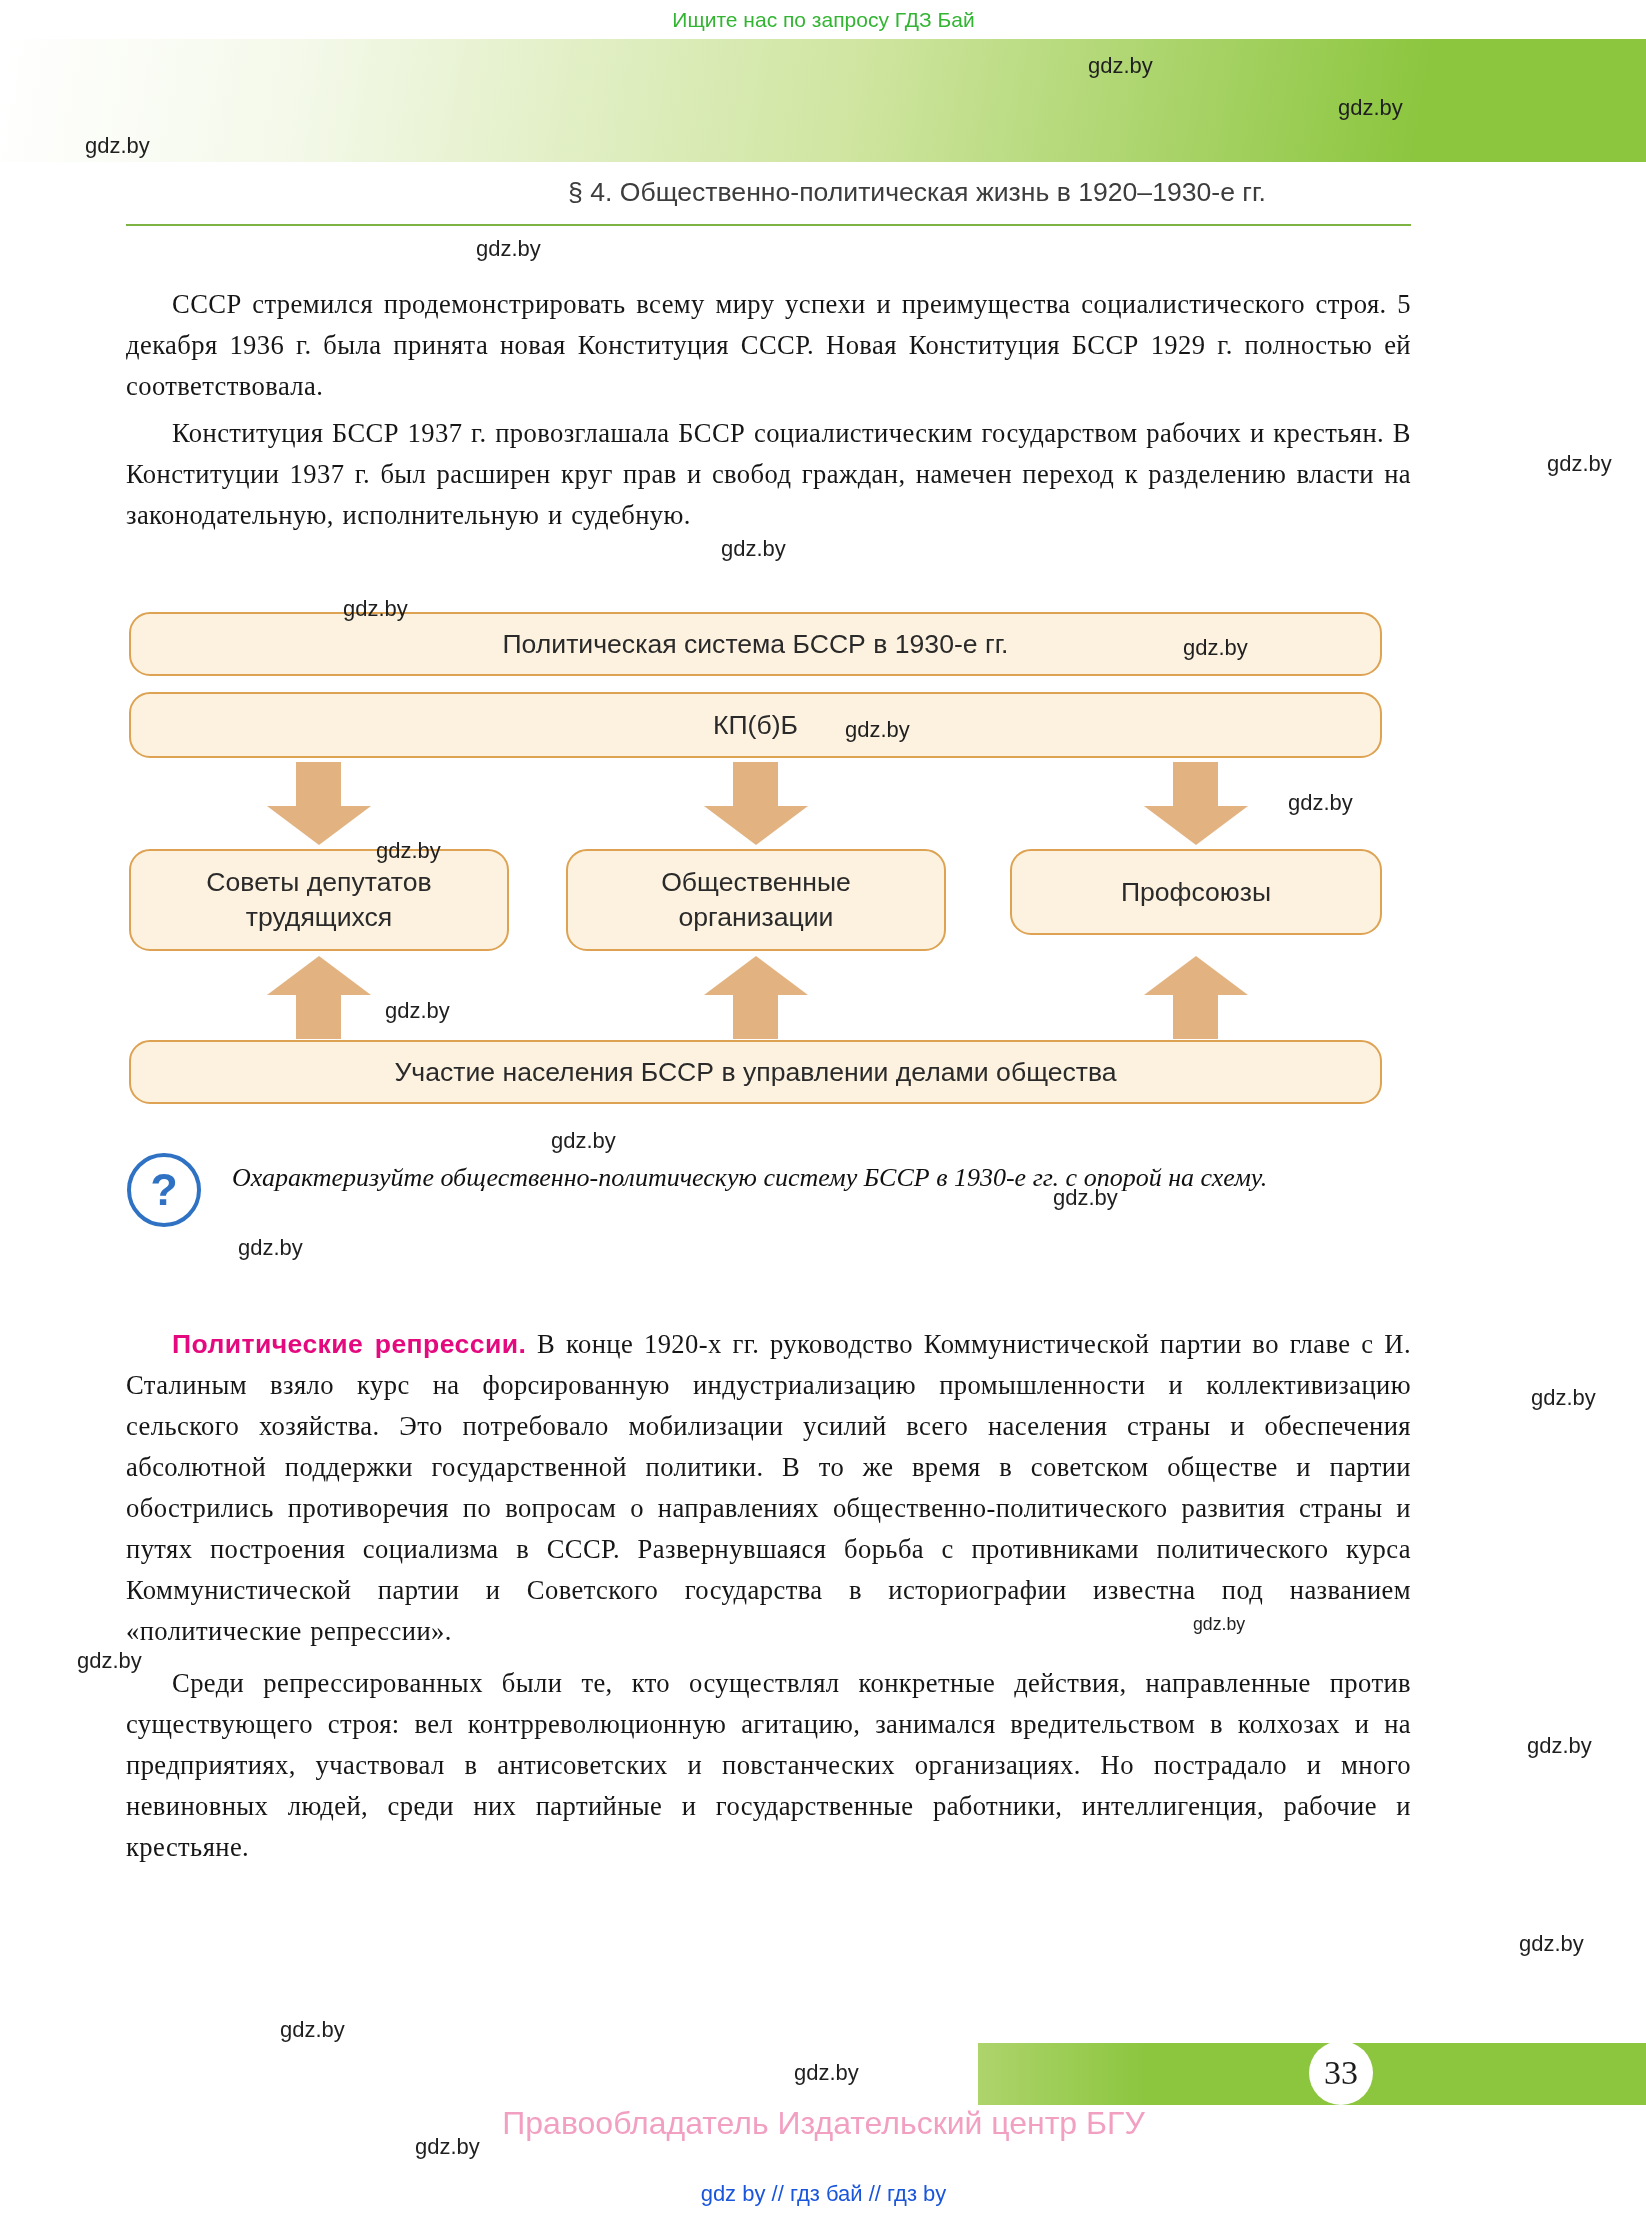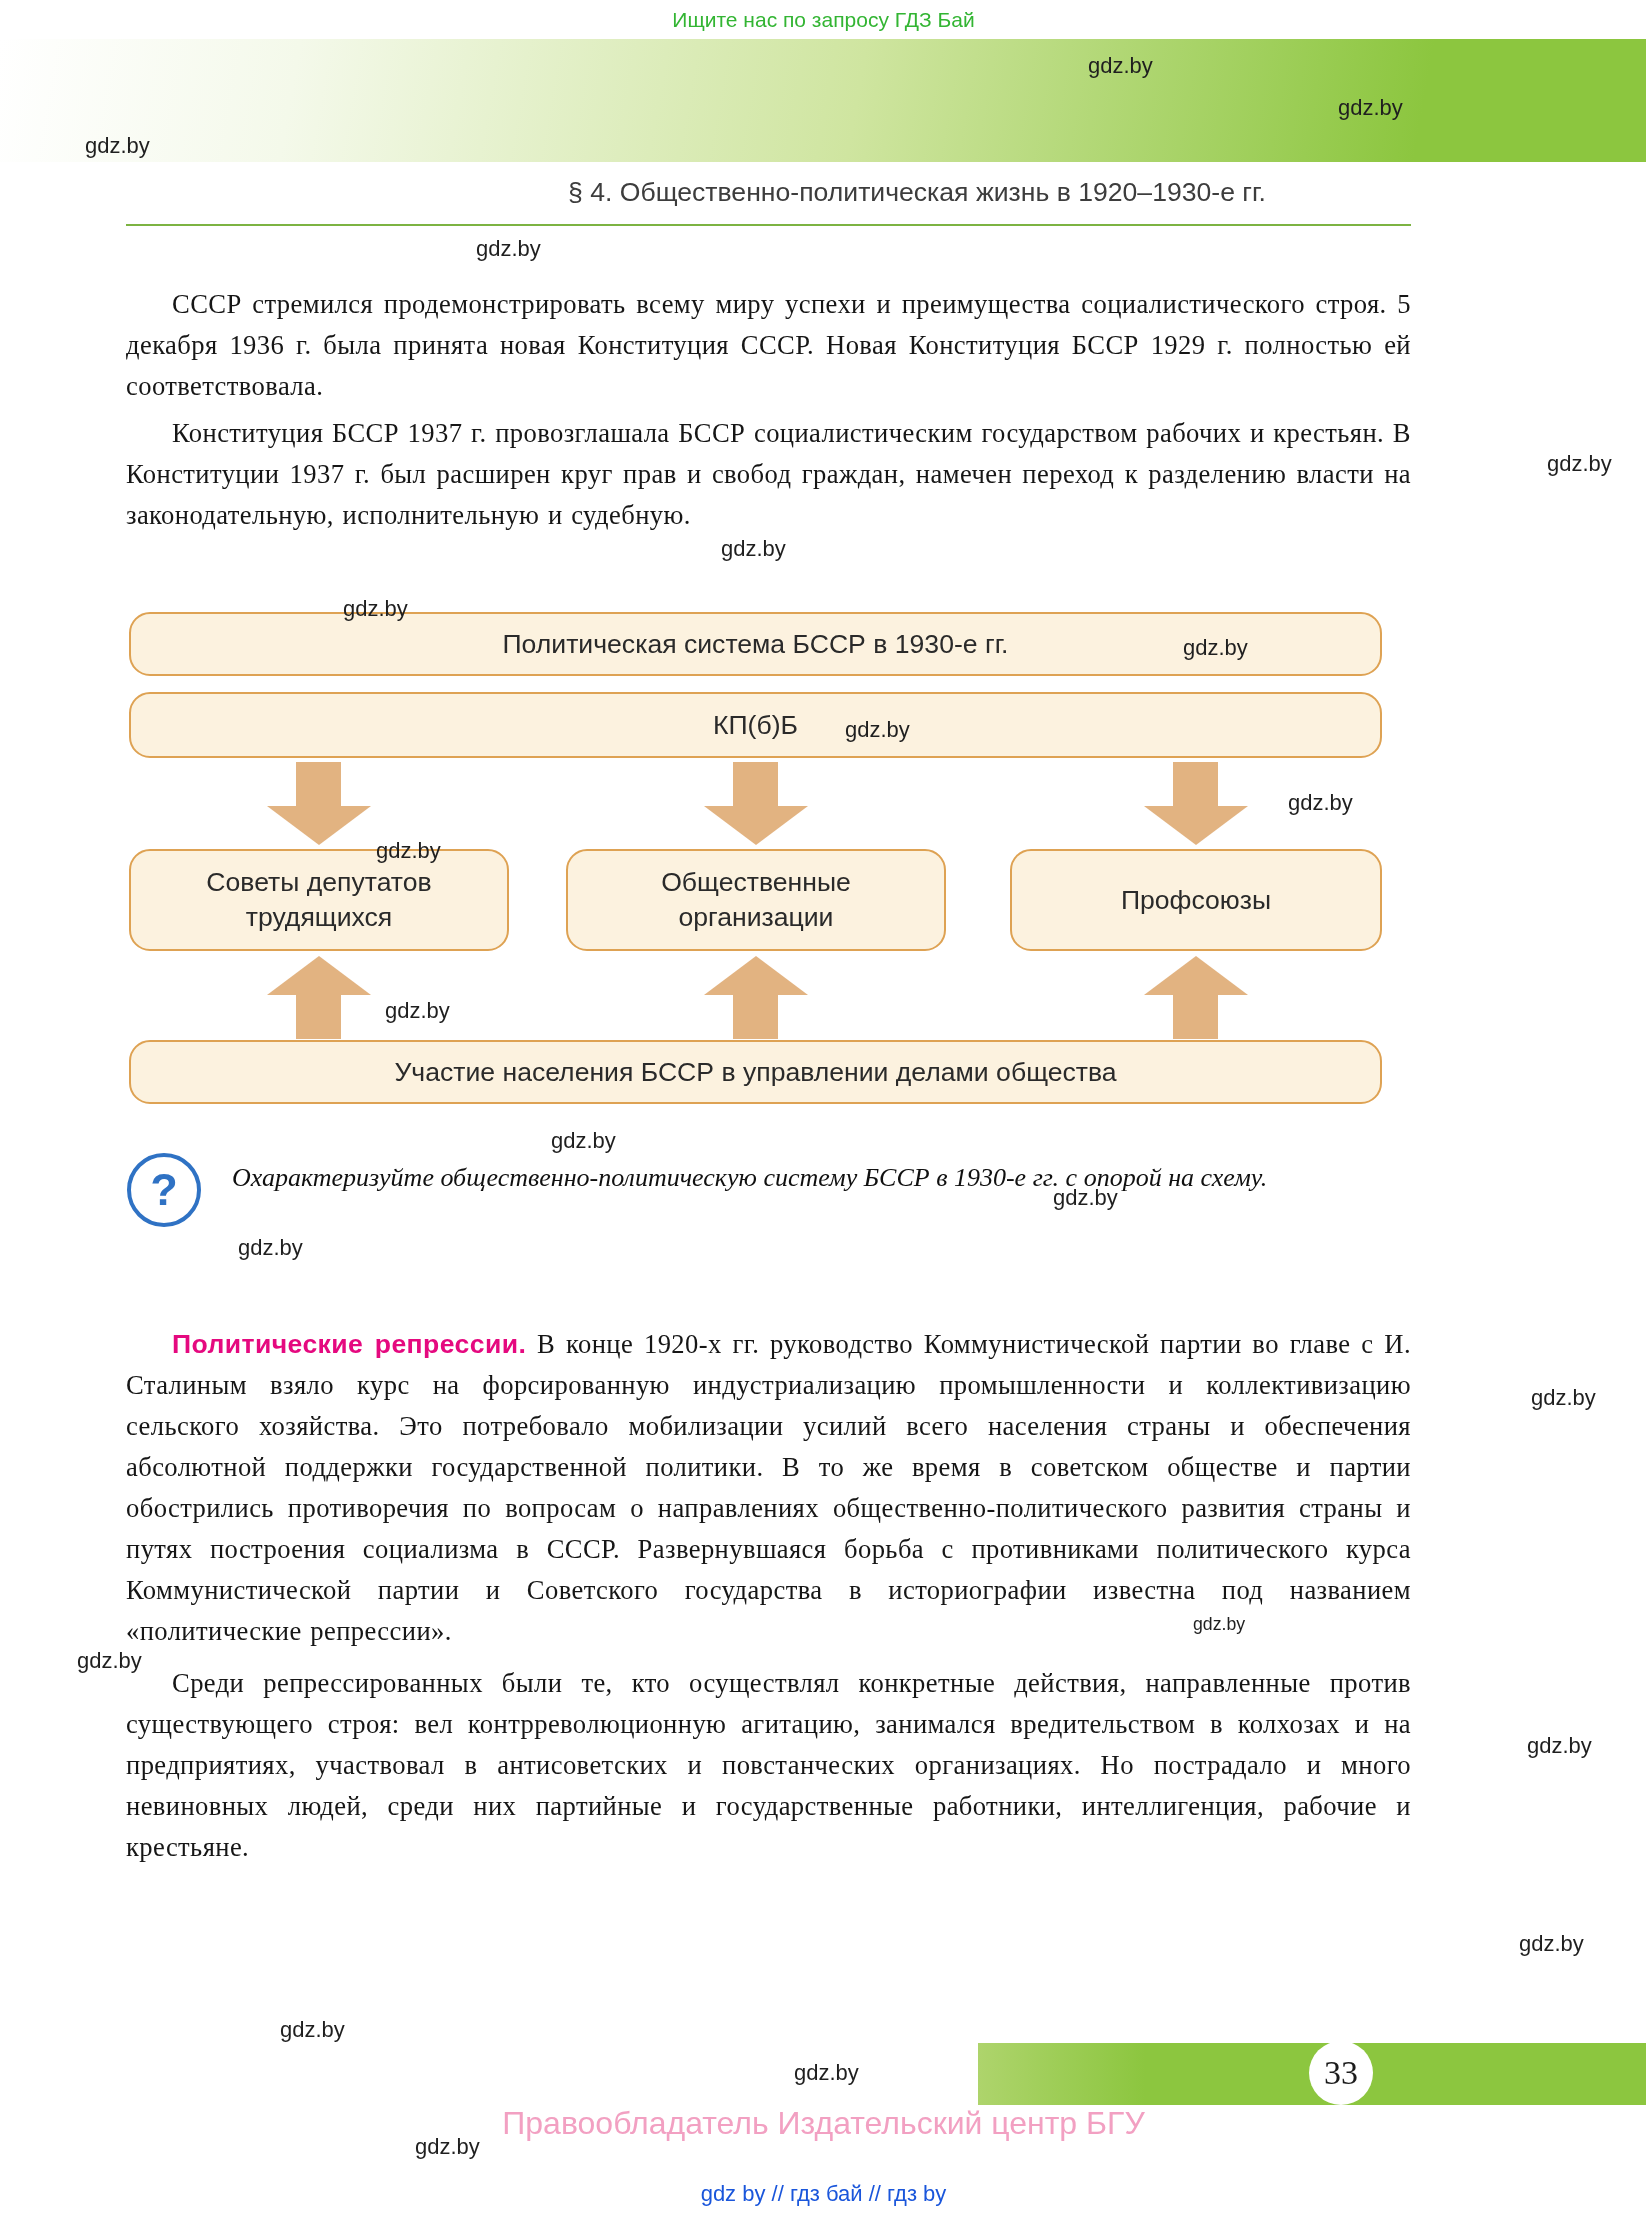--- a/index.html
+++ b/index.html
@@ -110,21 +110,21 @@
     <div class="stem"></div>
     <div class="head"></div>
   </div>
   <div class="arrow down" style="left:1144px;top:762px">
     <div class="stem"></div>
     <div class="head"></div>
   </div>
 
   <div class="dbox" style="left:566px;top:849px;width:380px;height:102px">Общественные организации</div>
   <div class="dbox" style="left:129px;top:849px;width:380px;height:102px">Советы депутатов трудящихся</div>
-  <div class="dbox" style="left:1010px;top:849px;width:372px;height:102px">Профсоюзы</div>
+  <div class="dbox" style="left:1010px;top:849px;width:372px;height:86px">Профсоюзы</div>
 
   <div class="arrow up" style="left:267px;top:956px">
     <div class="stem"></div>
     <div class="head"></div>
   </div>
   <div class="arrow up" style="left:704px;top:956px">
     <div class="stem"></div>
     <div class="head"></div>
   </div>
   <div class="arrow up" style="left:1144px;top:956px">

